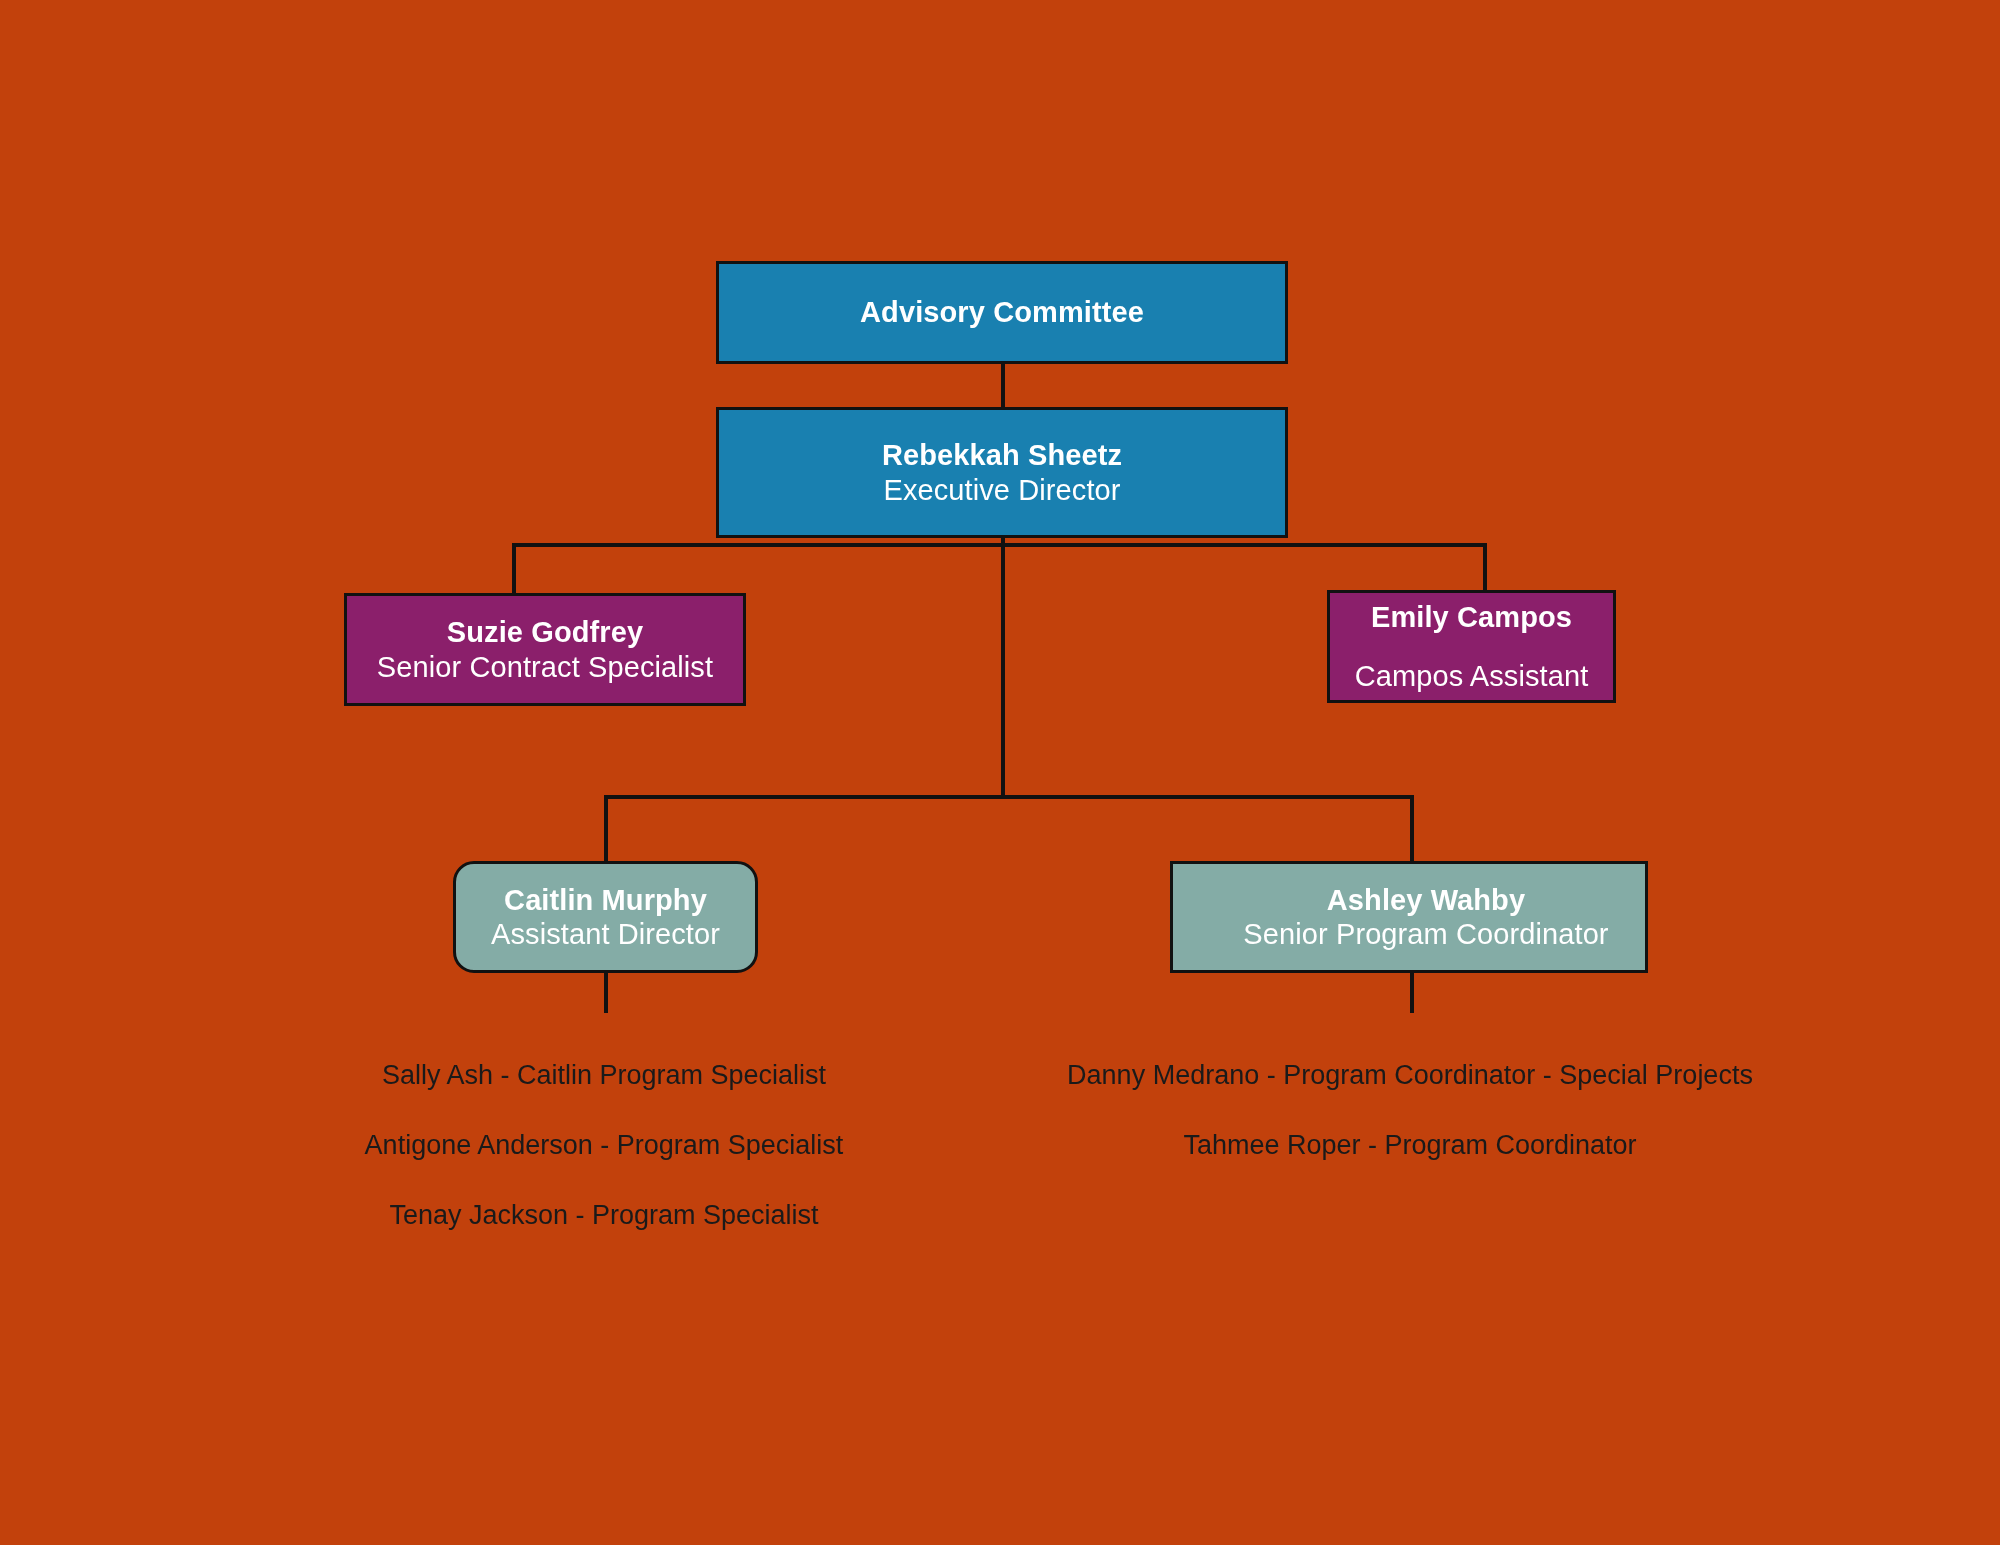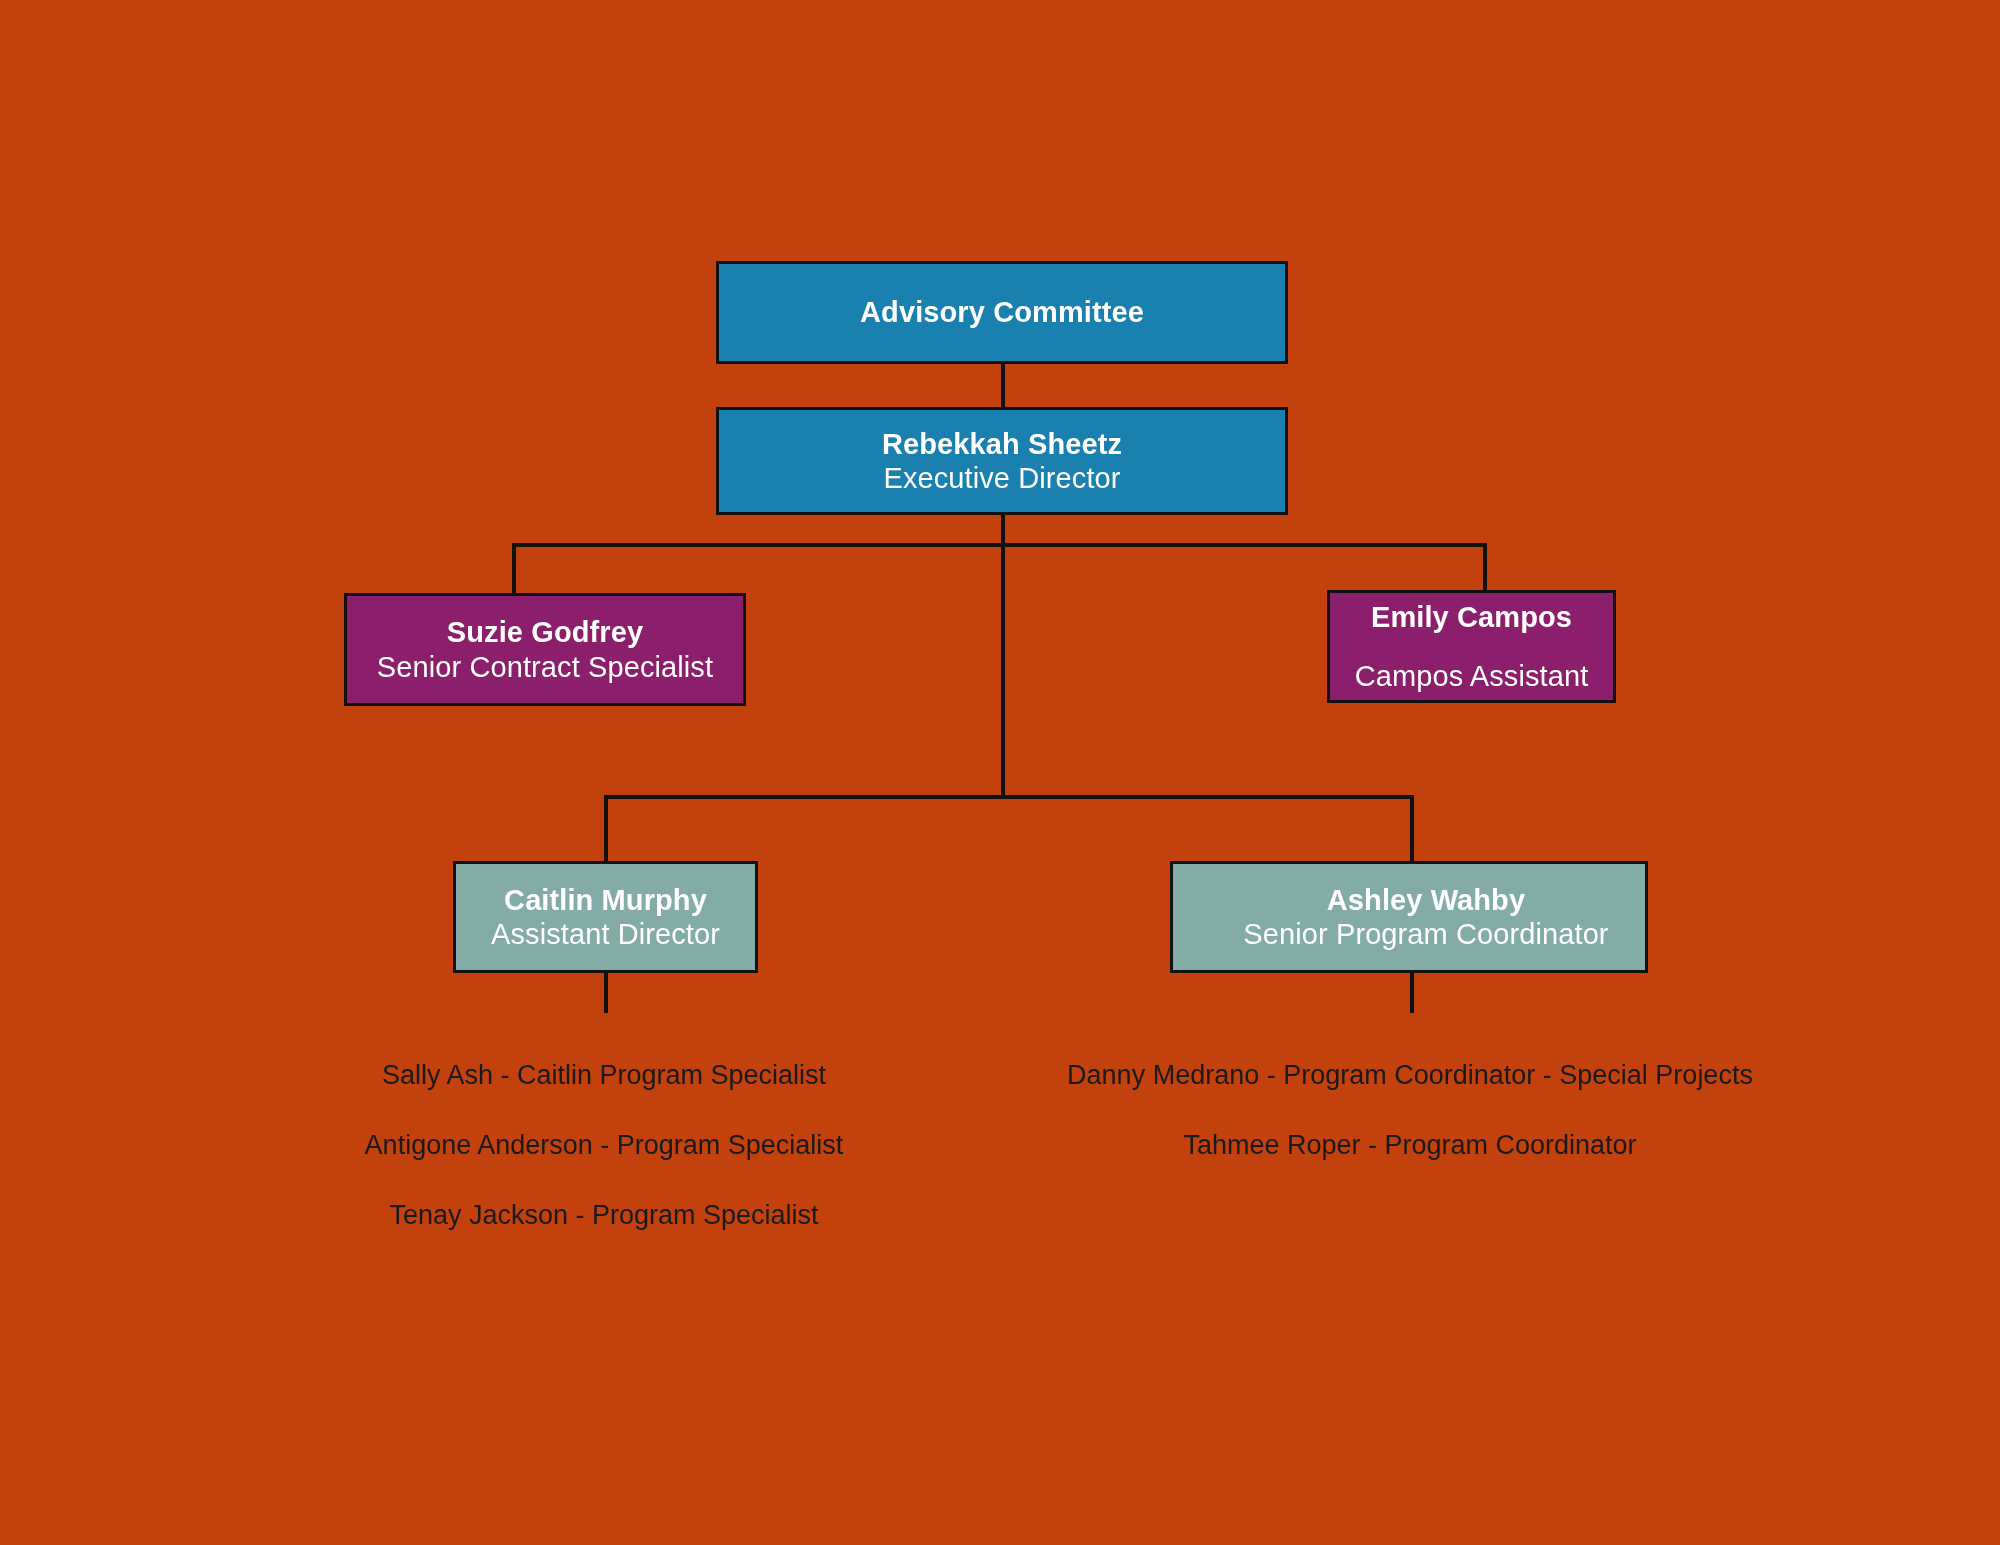--- a/index.html
+++ b/index.html
@@ -91,36 +91,36 @@
   <div class="connector v-line" style="left:1410px; top:795px; height:68px;"></div>
 
   <div class="connector v-line" style="left:604px; top:971px; height:42px;"></div>
 
   <div class="connector v-line" style="left:1410px; top:971px; height:42px;"></div>
 
   <div class="node single" style="left:716px; top:261px; width:572px; height:103px; background:#1980B0;">
     <div class="node-name">Advisory Committee</div>
   </div>
 
-  <div class="node" style="left:716px; top:407px; width:572px; height:108px; background:#1980B0;">
+  <div class="node" style="left:716px; top:407px; width:572px; height:131px; background:#1980B0;">
     <div class="node-name">Rebekkah Sheetz</div>
     <div class="node-title">Executive Director</div>
   </div>
 
   <div class="node" style="left:344px; top:593px; width:402px; height:113px; background:#8B1F6B;">
     <div class="node-name">Suzie Godfrey</div>
     <div class="node-title">Senior Contract Specialist</div>
   </div>
 
   <div class="node" style="left:1327px; top:590px; width:289px; height:113px; background:#8B1F6B;gap:24px;">
     <div class="node-name">Emily Campos</div>
     <div class="node-title">Campos Assistant</div>
   </div>
 
-  <div class="node" style="left:453px; top:861px; width:305px; height:112px; background:#84ACA6;">
+  <div class="node" style="left:453px; top:861px; width:305px; height:112px; background:#84ACA6;border-radius:21px;">
     <div class="node-name">Caitlin Murphy</div>
     <div class="node-title">Assistant Director</div>
   </div>
 
   <div class="node" style="left:1170px; top:861px; width:478px; height:112px; background:#84ACA6;padding-left:44px;">
     <div class="node-name">Ashley Wahby</div>
     <div class="node-title">Senior Program Coordinator</div>
   </div>
 
   <div class="leaf-list" style="left:304px; top:1062px; width:600px;">

